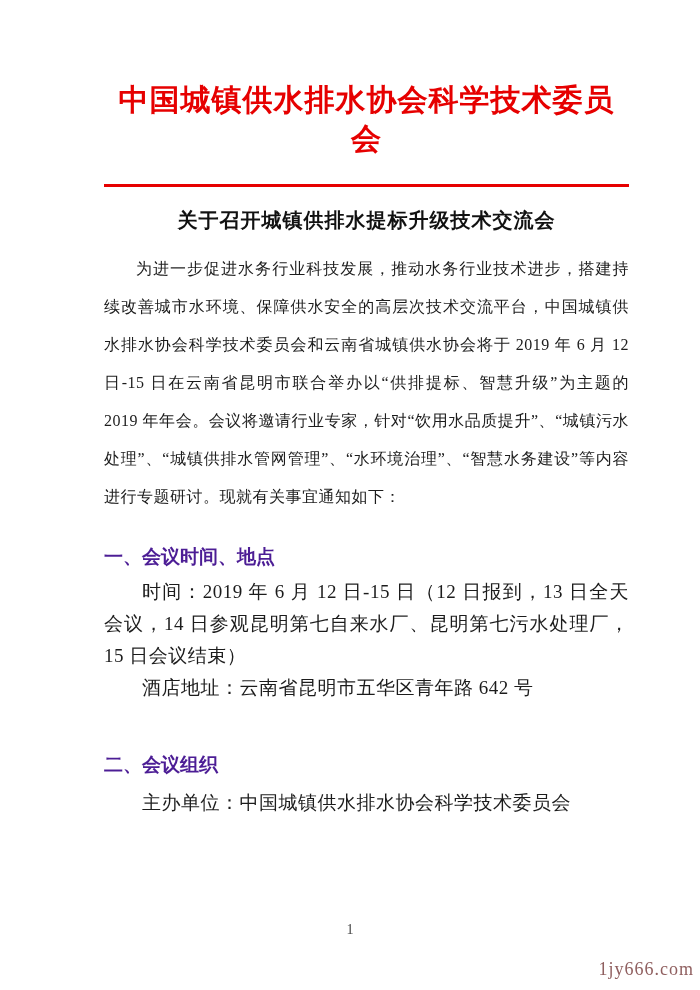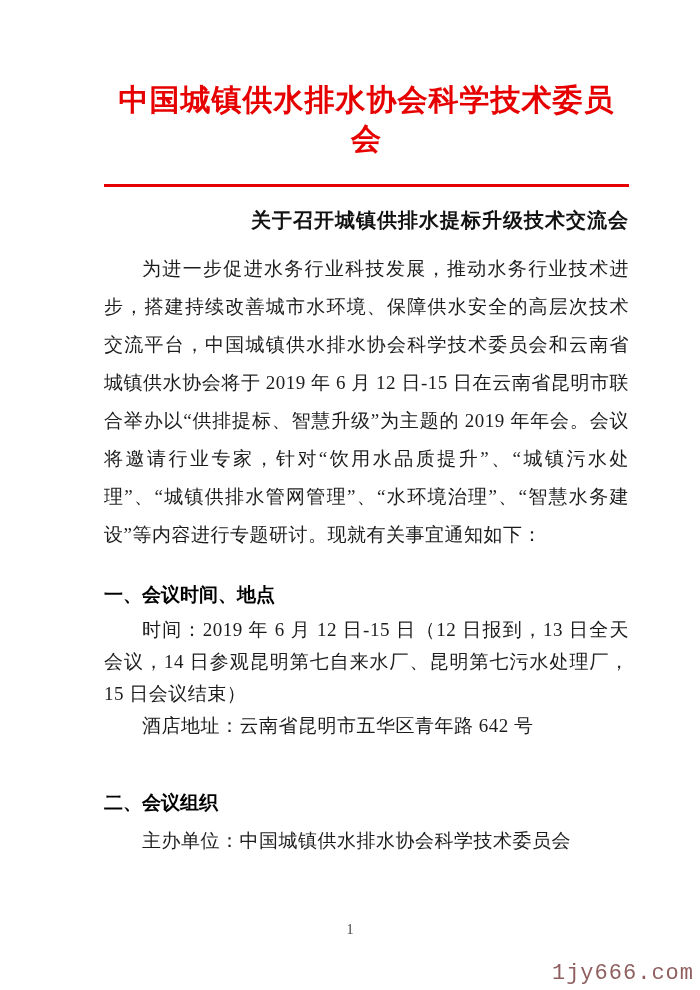--- a/index.html
+++ b/index.html
@@ -24,42 +24,42 @@
     letter-spacing: 1px;
     color: var(--accent_red, #e60000);
   }
   .red-rule {
     height: 3px;
     margin-top: 26px;
     background: var(--accent_red, #e60000);
   }
   .doc-title {
     margin-top: 15px;
-    text-align: right;
+    text-align: center;
     font-size: 20px;
     font-weight: 600;
     line-height: 37px;
     letter-spacing: 1px;
     color: #111;
   }
   .intro {
     margin-top: 11px;
-    font-size: 19px;
+    font-size: 16px;
     line-height: 38px;
     text-align: justify;
     text-indent: 2em;
     letter-spacing: 0.5px;
   }
   .section1 { margin-top: 22px; }
   .section2 { margin-top: 42px; }
   .section-heading {
     font-size: 19px;
     font-weight: bold;
     line-height: 38px;
-    color: #000000;
+    color: #4c1d95;
   }
   .section-line {
     font-size: 19px;
     line-height: 32px;
     text-align: justify;
     text-indent: 2em;
     letter-spacing: 0.5px;
   }
   .org-row {
     display: flex;
@@ -74,23 +74,23 @@
     position: absolute;
     left: 0; right: 0;
     bottom: 52px;
     text-align: center;
     font-size: 14px;
     color: #444;
   }
   .watermark {
     position: absolute;
     right: 6px;
-    bottom: 4px;
-    font-family: Liberation Mono, monospace;
-    font-size: 22px;
+    bottom: 10px;
+    font-family: Liberation Serif, serif;
+    font-size: 18px;
     letter-spacing: 1px;
     color: var(--watermark_color, #8f5f5f);
   }
 </style>
 </head>
 <body>
 
 <div class="page">
 
   <header>

